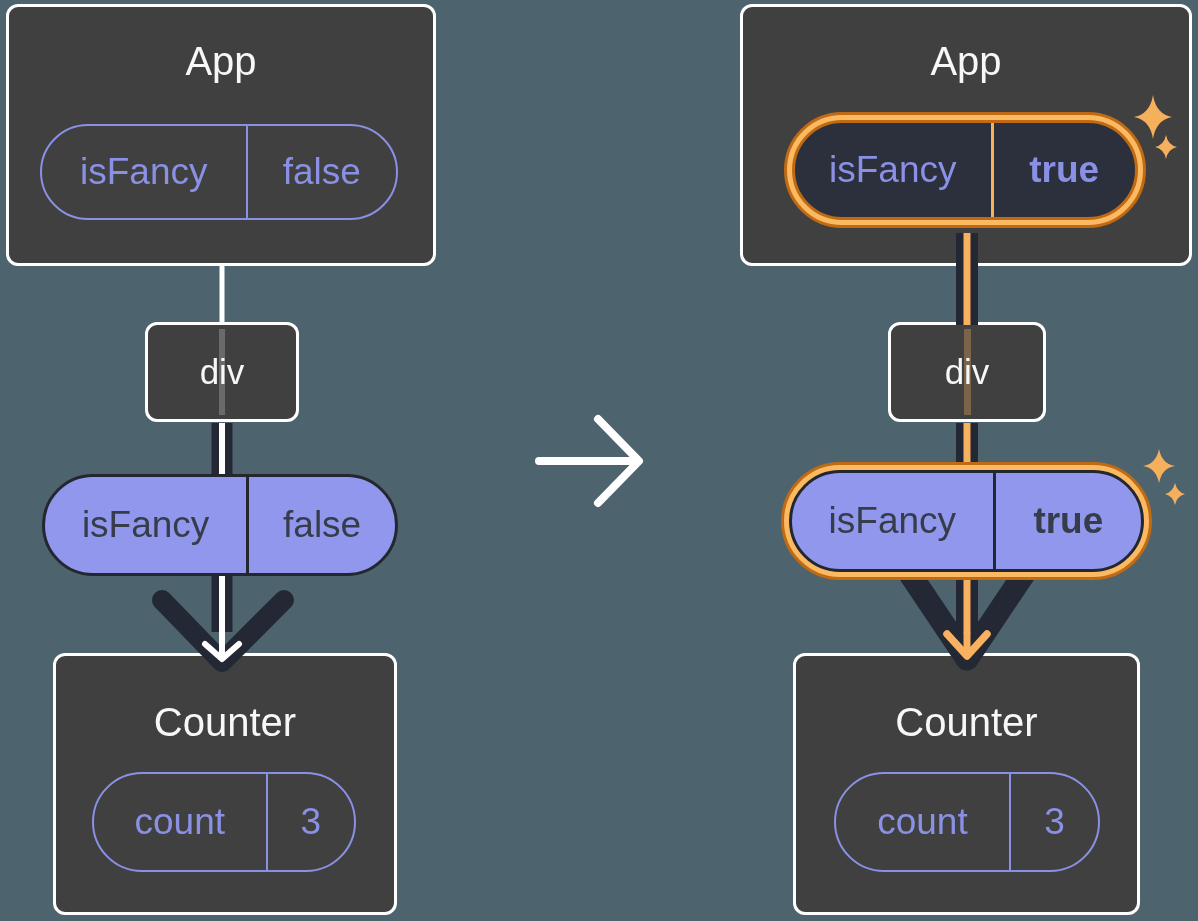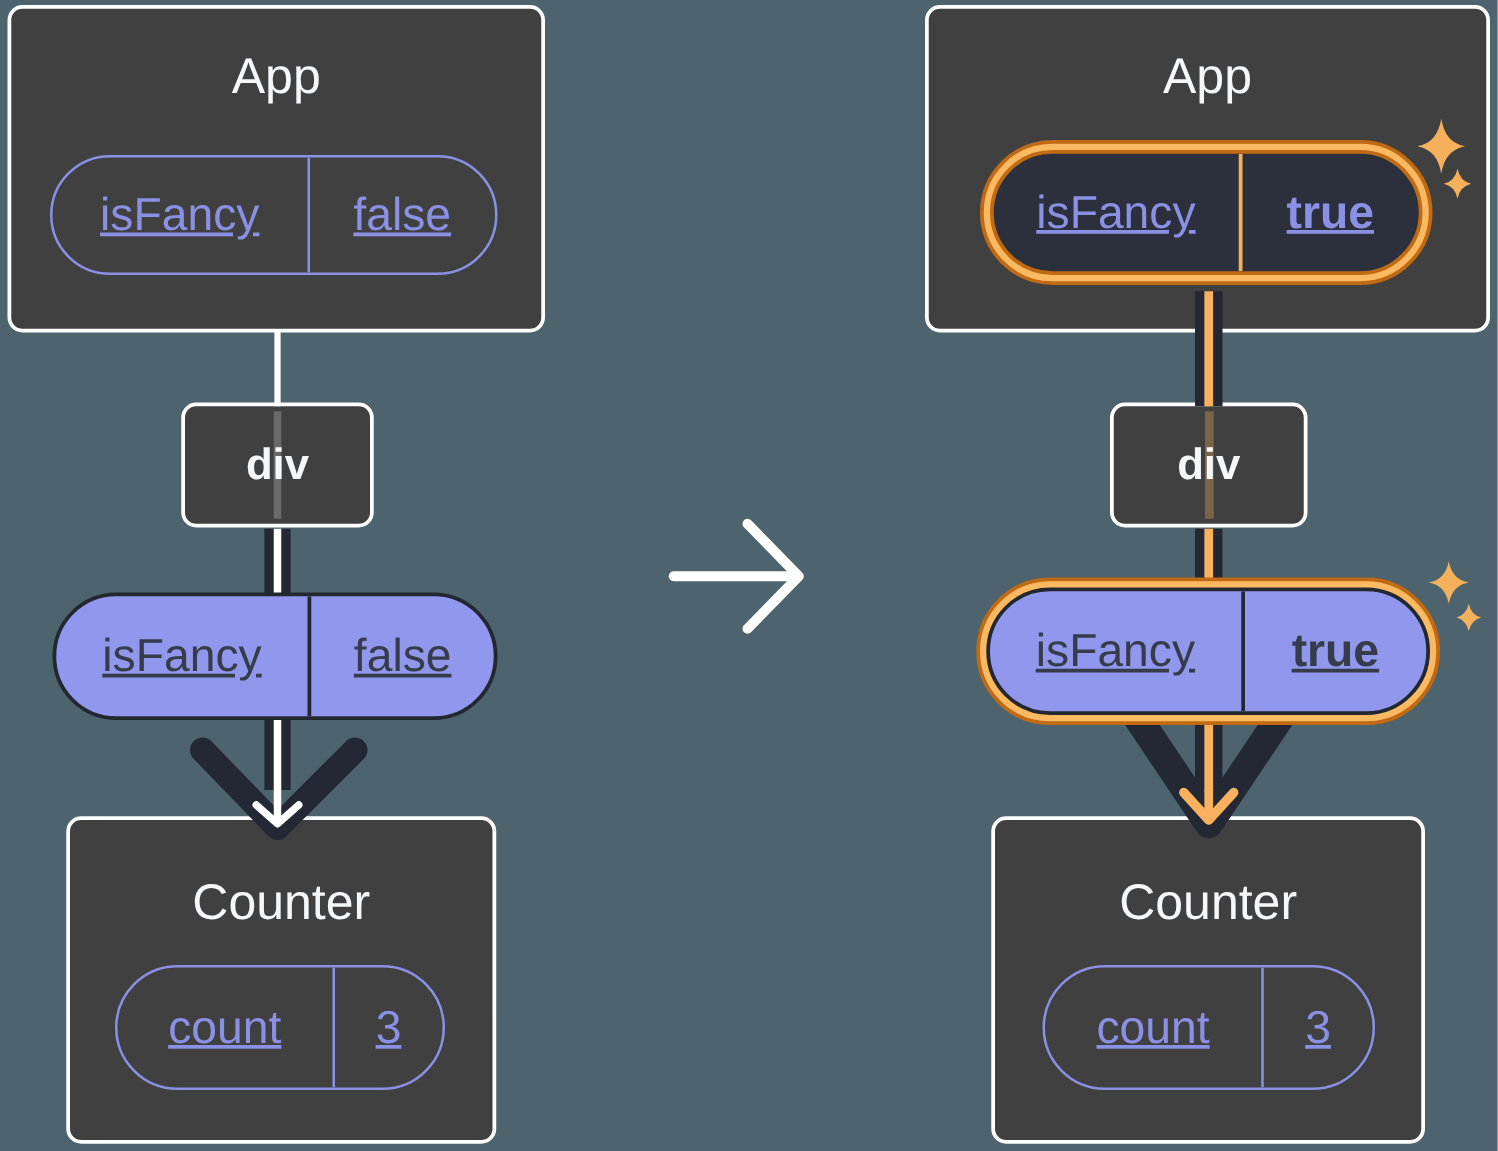--- a/index.html
+++ b/index.html
@@ -27,35 +27,33 @@
     font-size:40px;
     line-height:1;
   }
   .div-label{
     position:absolute;
     left:0;right:0;top:0;bottom:0;
     display:flex;align-items:center;justify-content:center;
     color:#F6F7F9;
     font-size:35px;
     z-index:2;
-    font-weight:bold;
   }
   .faint-core{
     position:absolute;
     top:4px;bottom:4px;
     z-index:1;
   }
   
   .pill{
     display:flex;
     align-items:stretch;
     border-radius:999px;
     box-sizing:border-box;
     overflow:hidden;
-    text-decoration:underline;
   }
   .pill .cell{
     display:flex;align-items:center;justify-content:center;
     font-size:37px;
   }
   .pill .cell.key{width:57.5%;}
   .pill .cell.val{flex:1;}
   .pill-outline{
     position:absolute;
     border:2.5px solid #8A90E4;

